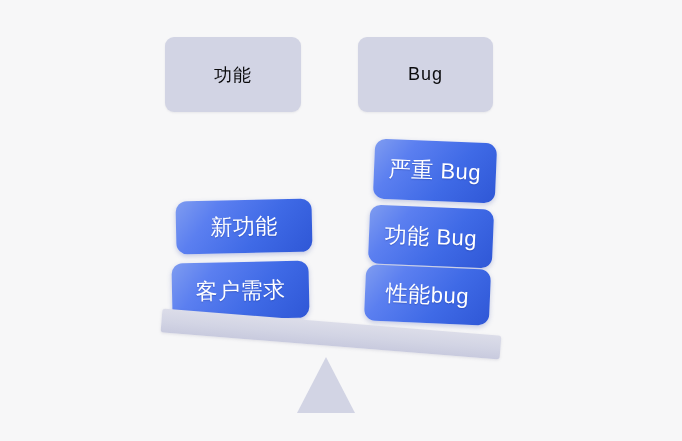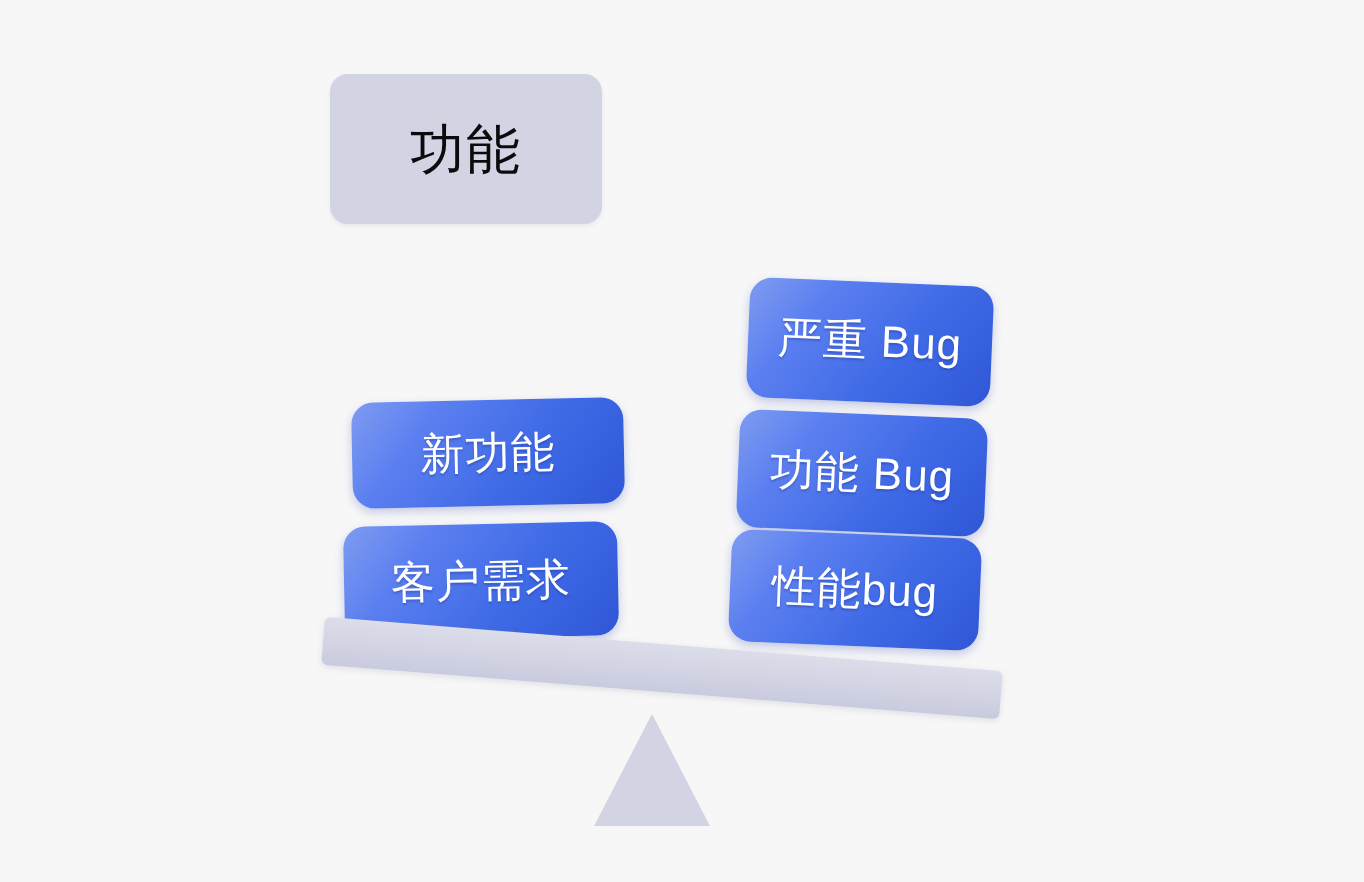--- a/index.html
+++ b/index.html
@@ -22,21 +22,21 @@
 
   
   .cat-box {
     position: absolute;
     background: #d2d4e4;
     border-radius: 9px;
     display: flex;
     align-items: center;
     justify-content: center;
     color: #0b0b0d;
-    font-size: 27px;
+    font-size: 18px;
     letter-spacing: 1px;
     box-shadow: 0 1px 2px rgba(120,120,140,0.12);
   }
   #cat-feature { left: 165px; top: 37px; width: 136px; height: 75px; }
   #cat-bug     { left: 358px; top: 37px; width: 135px; height: 75px; }
 
   
   .card {
     position: absolute;
     border-radius: 11px;
@@ -89,20 +89,23 @@
 </style>
 </head>
 <body>
 
 <div id="stage">
 
   <div id="cat-feature" class="cat-box">
     <span>功能</span>
   </div>
 
+  <div id="cat-bug" class="cat-box">
+    <span>Bug</span>
+  </div>
 
   <div id="card-critical-bug" class="card">
     <span>严重 Bug</span>
   </div>
 
   <div id="card-function-bug" class="card">
     <span>功能 Bug</span>
   </div>
 
   <div id="card-perf-bug" class="card">

